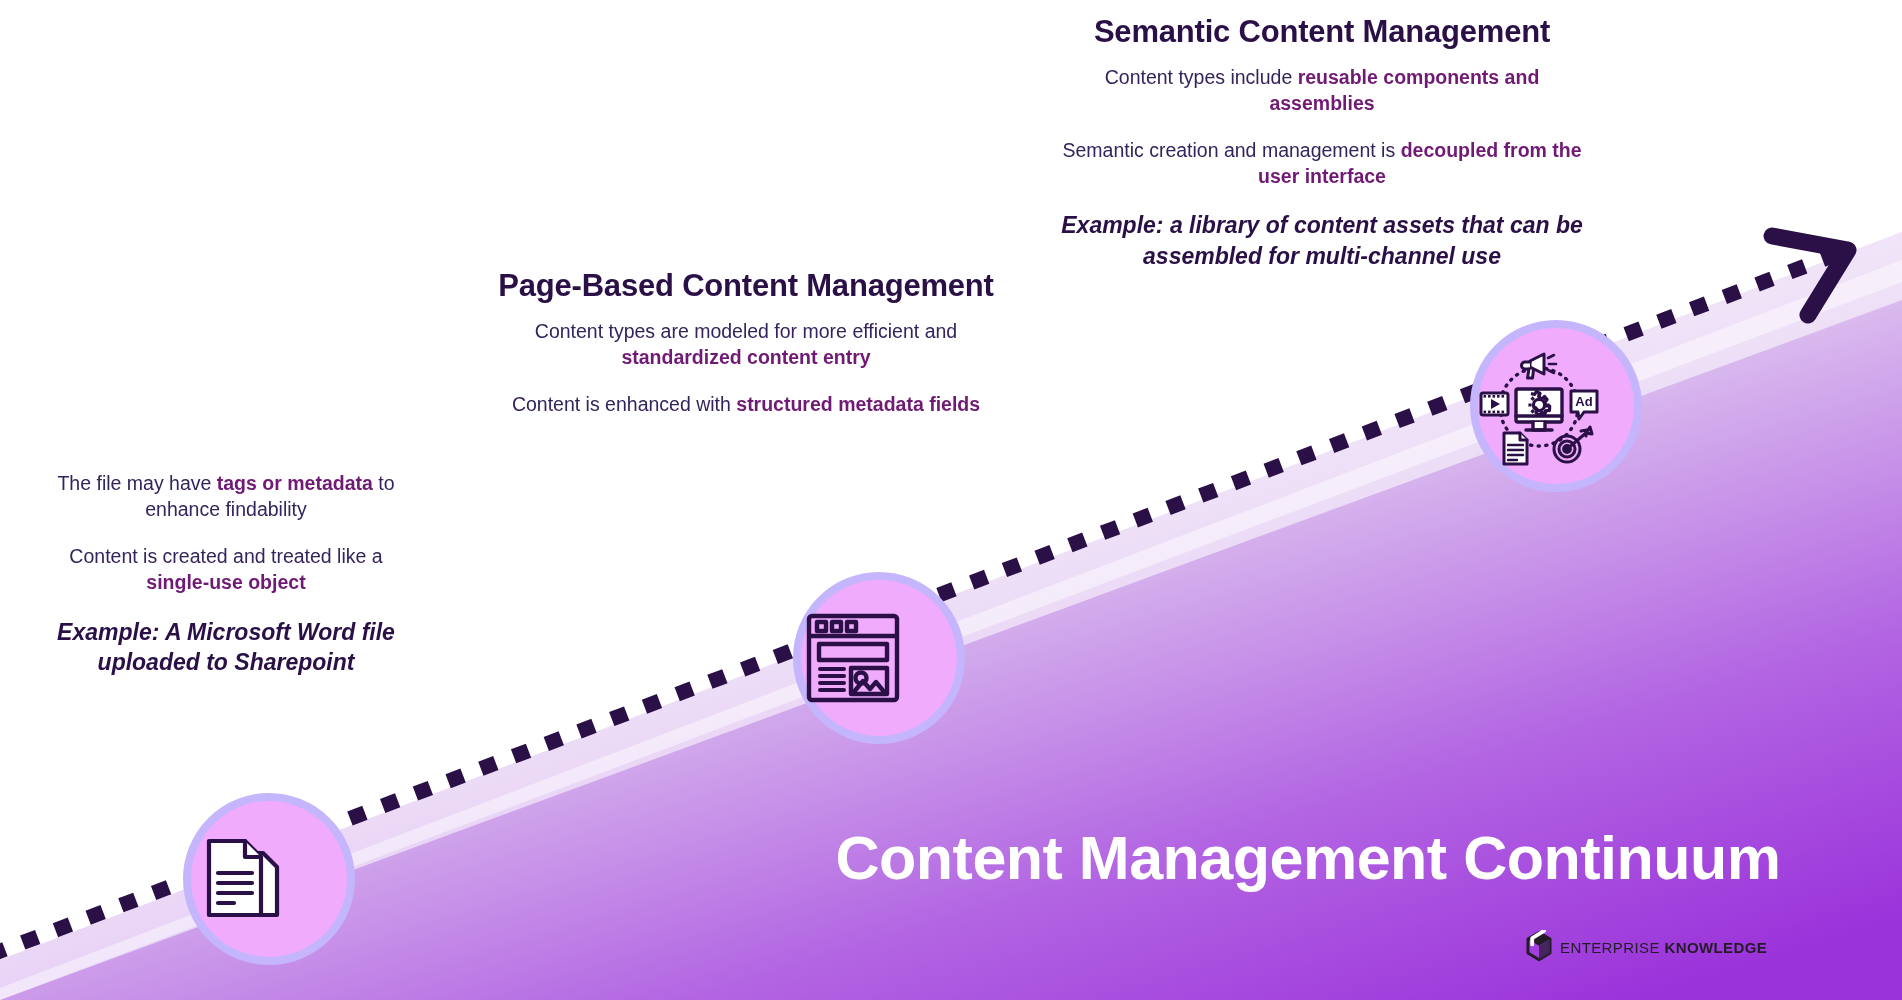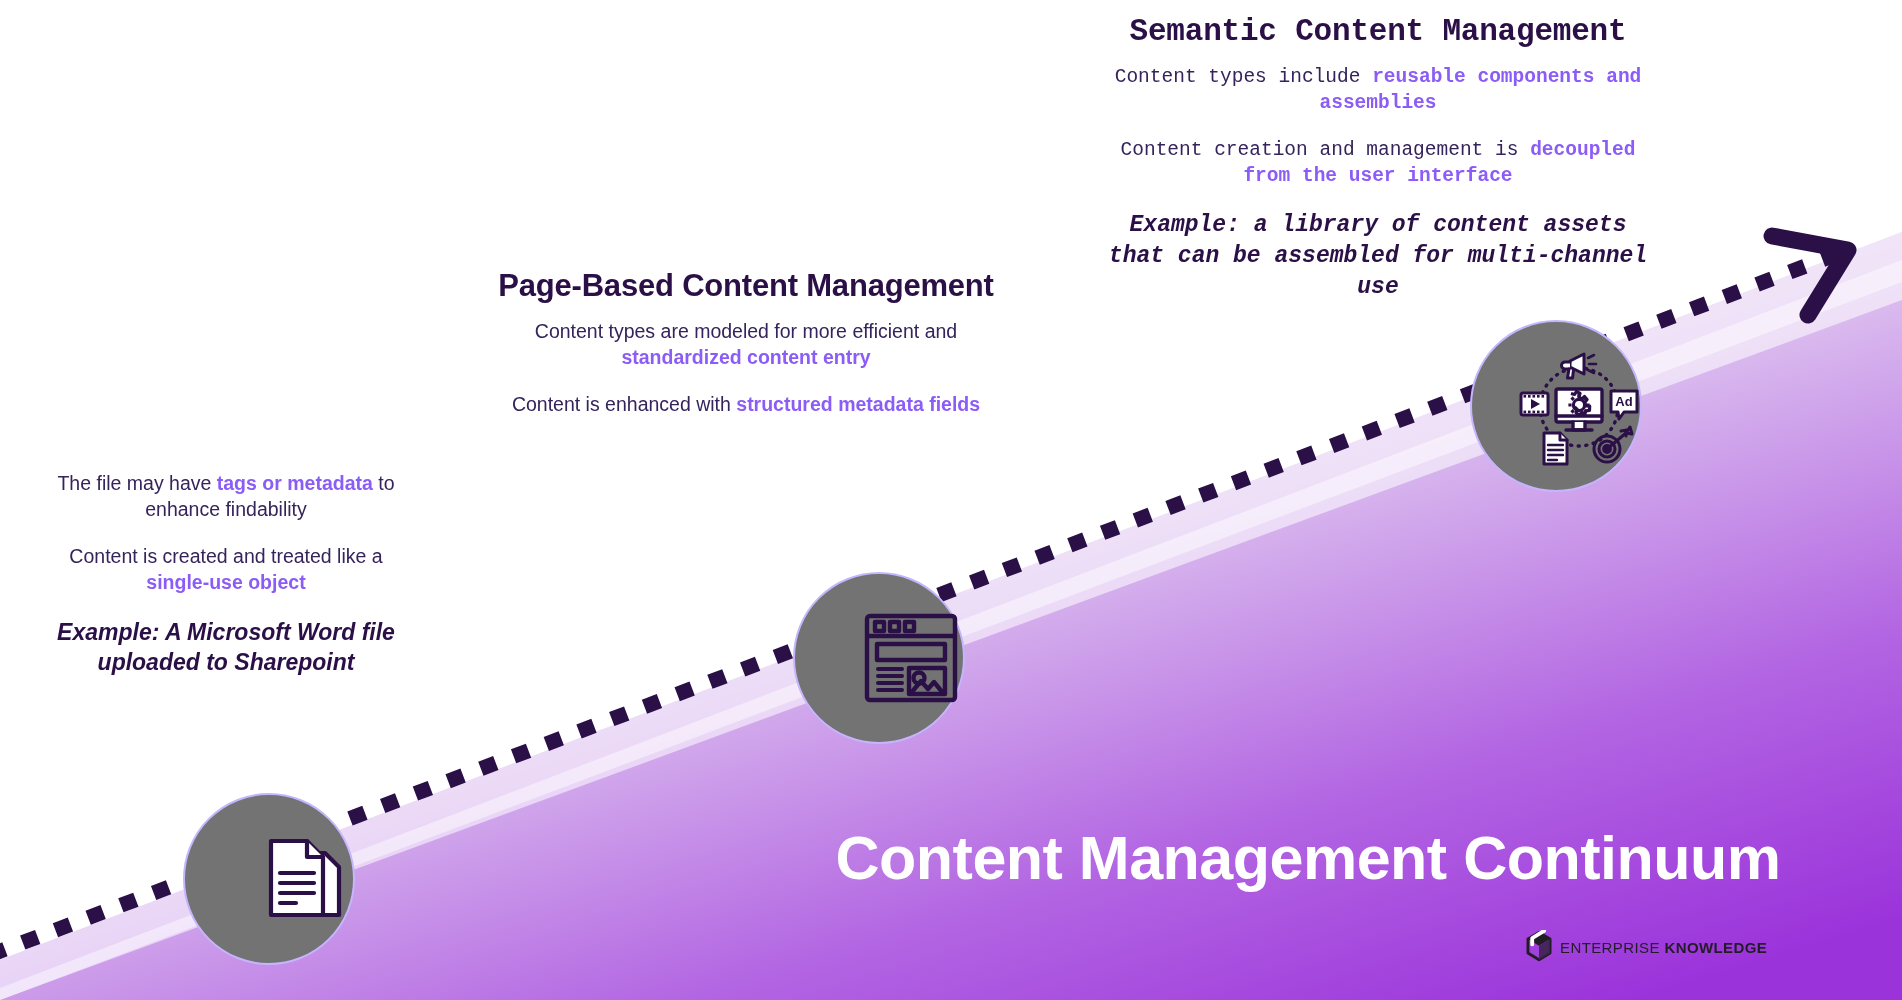--- a/index.html
+++ b/index.html
@@ -16,24 +16,24 @@
   .bg-wedge{position:absolute;inset:0;width:1902px;height:1000px;}
 
   
   .arrow-layer{position:absolute;inset:0;width:1902px;height:1000px;}
 
   
   .node{position:absolute;}
   .node-circle{
     position:absolute;
     border-radius:50%;
-    background:#737373;
-    border:2px solid #c4b5fd;
+    background:#f0abfc;
+    border:8px solid #c4b5fd;
     box-sizing:border-box;
-    display:flex;align-items:center;justify-content:flex-end;
+    display:flex;align-items:center;justify-content:flex-start;
   }
   .node-circle svg{display:block;}
 
   
   .block{position:absolute;text-align:center;color:#2a1046;}
   .block h2{
     margin:0 0 14px 0;
     font-size:31px;
     font-weight:bold;
     letter-spacing:-0.2px;
@@ -41,35 +41,35 @@
     line-height:1.15;
     white-space:nowrap;
   }
   .bullet{
     font-size:19.5px;
     line-height:1.34;
     color:#35235c;
     margin:0 0 21px 0;
     font-weight:normal;
   }
-  .bullet b{color:#8b5cf6;font-weight:bold;}
+  .bullet b{color:#701a75;font-weight:bold;}
   .example{
     font-size:23px;
     line-height:1.34;
     font-style:italic;
     font-weight:bold;
     color:#2a1046;
     margin:0;
   }
 
   
   #block-1{left:36px;top:470px;width:380px;}
   #block-1 h2{margin-bottom:16px;}
   #block-2{left:486px;top:268px;width:520px;}
-  #block-3{left:1108px;top:14px;width:540px;font-family:Liberation Mono, monospace;}
+  #block-3{left:1052px;top:14px;width:540px;}
 
   #node-1{left:183px;top:793px;}
   #node-1 .node-circle{width:172px;height:172px;}
   #node-2{left:793px;top:572px;}
   #node-2 .node-circle{width:172px;height:172px;}
   #node-3{left:1470px;top:320px;}
   #node-3 .node-circle{width:172px;height:172px;}
 
   
   #main-title{
@@ -194,21 +194,21 @@
       </svg>
     </div>
   </div>
 
   <div class="block" id="block-3">
     <h2>Semantic Content Management</h2>
     <p class="bullet">
       <span>Content types include </span><b>reusable components and assemblies</b><span></span>
     </p>
     <p class="bullet">
-      <span>Content creation and management is </span><b>decoupled from the user interface</b><span></span>
+      <span>Semantic creation and management is </span><b>decoupled from the user interface</b><span></span>
     </p>
     <p class="example">Example: a library of content assets that can be assembled for multi-channel use</p>
   </div>
 
   <div class="node" id="node-3">
     <div class="node-circle">
       <svg width="122" height="122" viewBox="0 0 122 122" aria-hidden="true">
 
         <circle cx="61" cy="62" r="39" fill="none" stroke="#2a1046" stroke-width="3.4" stroke-linecap="round" stroke-dasharray="1.2 6.4"></circle>
 

